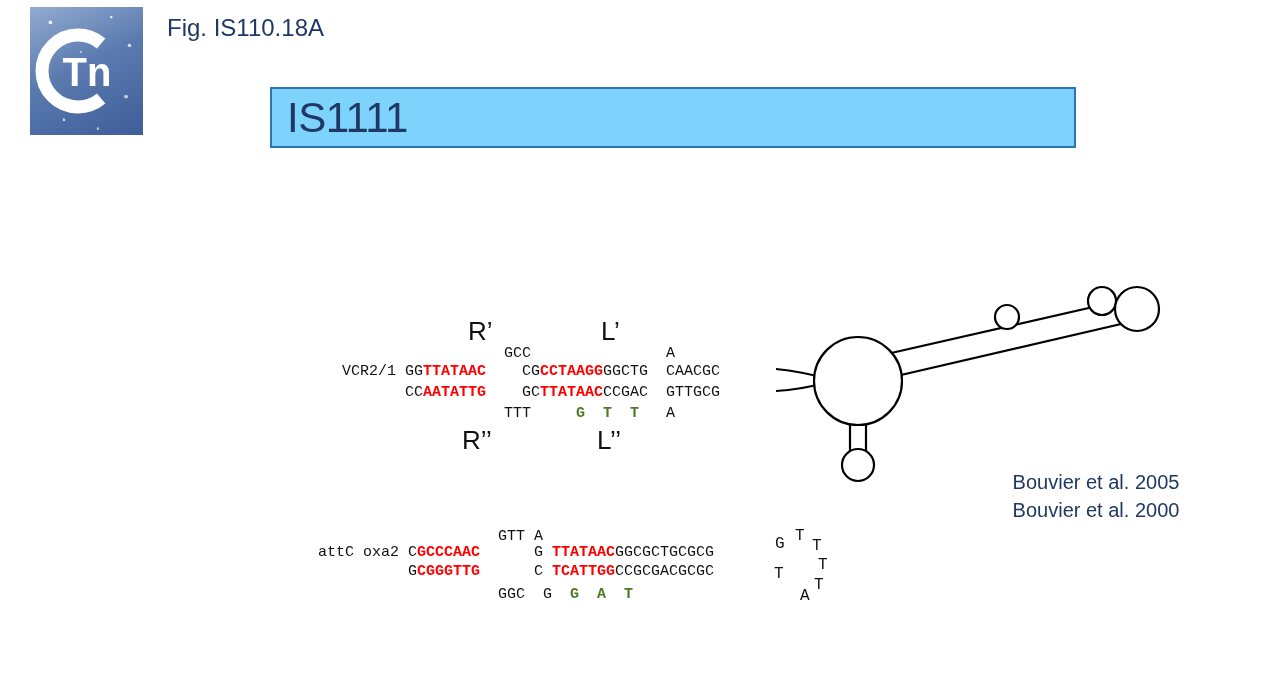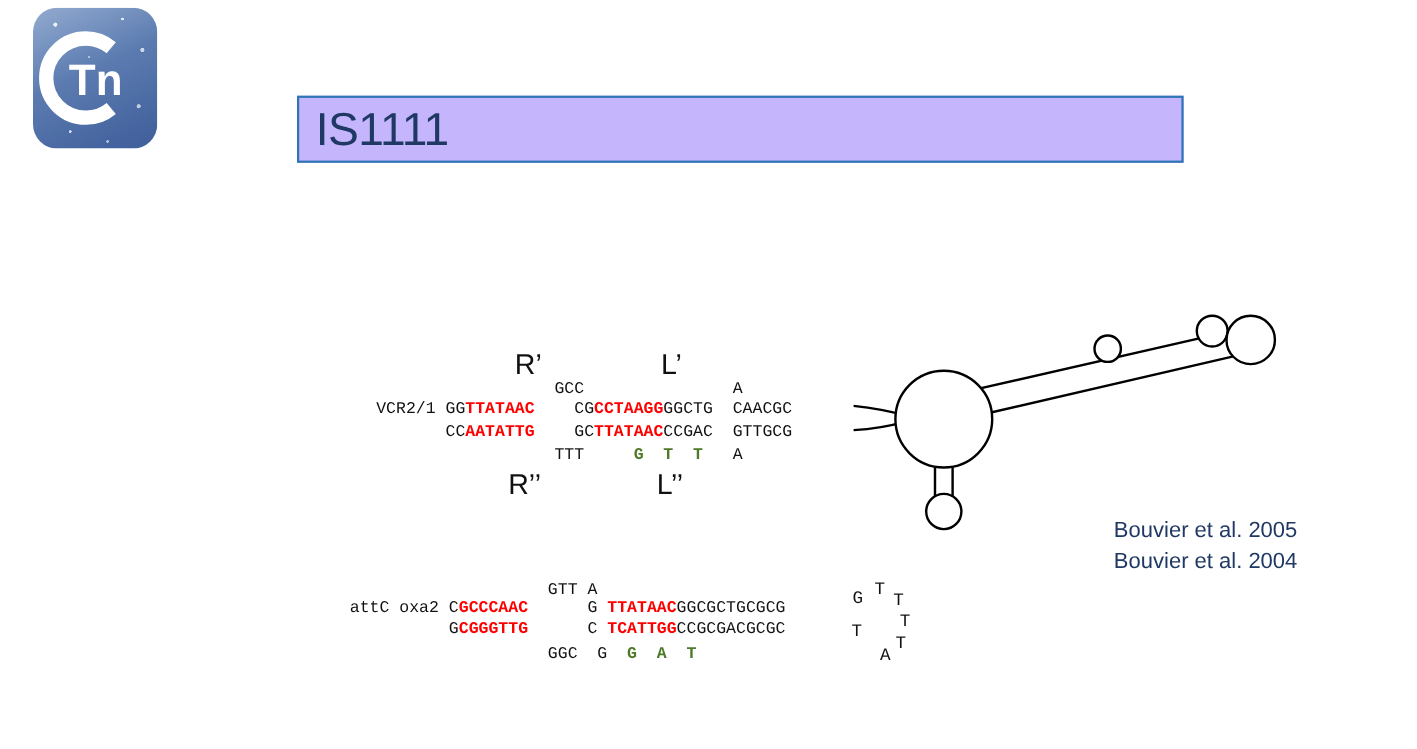--- a/index.html
+++ b/index.html
@@ -10,26 +10,26 @@
   .logo{position:absolute;left:30px;top:7px;width:113px;height:128px;
         background-image:
           radial-gradient(circle 3px at 18% 12%, rgba(255,255,255,.85) 0 55%, transparent 70%),
           radial-gradient(circle 2px at 72% 8%,  rgba(255,255,255,.8) 0 55%, transparent 70%),
           radial-gradient(circle 3px at 88% 30%, rgba(255,255,255,.7) 0 55%, transparent 70%),
           radial-gradient(circle 2px at 10% 55%, rgba(255,255,255,.7) 0 55%, transparent 70%),
           radial-gradient(circle 3px at 85% 70%, rgba(255,255,255,.65) 0 55%, transparent 70%),
           radial-gradient(circle 2px at 30% 88%, rgba(255,255,255,.75) 0 55%, transparent 70%),
           radial-gradient(circle 2px at 60% 95%, rgba(255,255,255,.6) 0 55%, transparent 70%),
           radial-gradient(circle 2px at 45% 35%, rgba(255,255,255,.5) 0 55%, transparent 70%),
-          linear-gradient(155deg,#93abd0 0%,#5b7bb0 45%,#3e5d9a 100%); border-radius: 22px;}
+          linear-gradient(155deg,#93abd0 0%,#5b7bb0 45%,#3e5d9a 100%);}
   .fig-label{position:absolute;left:167px;top:14px;font-size:24px;color:var(--navy);}
 
   
   .title-box{position:absolute;left:270px;top:87px;width:806px;height:61px;
-             border:2px solid var(--blueborder);box-sizing:border-box;background:#c4b5fd;
+             border:2px solid var(--blueborder);box-sizing:border-box;background:#7dd3fc;
              display:flex;align-items:center;padding-left:15px;
              font-size:42px;color:var(--navy);letter-spacing:-0.5px;white-space:pre;}
   .title-box .it{text-align:center;}
 
   
   .seq{position:absolute;font-family:Liberation Mono, monospace;
        font-size:15px;line-height:20px;white-space:pre;color:#111;}
   .seq .r{color:var(--red);font-weight:bold;}
   .seq .g{color:var(--green);font-weight:bold;}
   .prime-label{position:absolute;font-size:26px;color:#101010;}
@@ -49,20 +49,21 @@
 
 <div class="slide">
 
   <div class="logo">
     <svg width="113" height="128" viewBox="0 0 113 128">
       <circle cx="48" cy="64" r="36" fill="none" stroke="#ffffff" stroke-width="13" pathLength="360" stroke-dasharray="260 100" stroke-dashoffset="-50"></circle>
       <text x="57" y="79" text-anchor="middle" font-family="Liberation Sans, sans-serif" font-size="40" font-weight="bold" fill="#ffffff">Tn</text>
     </svg>
   </div>
 
+  <div class="fig-label">Fig. IS110.18A</div>
 
   <div class="title-box"><span>IS</span><span class="it">1111</span></div>
 
   <div>
     <div class="prime-label" style="left:468px;top:316px">R’</div>
     <div class="prime-label" style="left:601px;top:316px">L’</div>
     <div class="prime-label" style="left:462px;top:425px">R’’</div>
     <div class="prime-label" style="left:597px;top:425px">L’’</div>
 
     <div class="seq" style="left:342px;top:344px"><span class="k">                  GCC               A</span></div>
@@ -79,21 +80,21 @@
     <path class="ln" d="M 850 420 L 850 454"></path>
     <path class="ln" d="M 866 420 L 866 454"></path>
     <circle class="cr" cx="858" cy="381" r="44"></circle>
     <circle class="cr" cx="1007" cy="317" r="12"></circle>
     <circle class="cr" cx="1102" cy="301" r="14"></circle>
     <circle class="cr" cx="1137" cy="309" r="22"></circle>
     <circle class="cr" cx="858" cy="465" r="16"></circle>
   </svg>
 
   <div class="citation" style="top:471px">Bouvier et al. 2005</div>
-  <div class="citation" style="top:499px">Bouvier et al. 2004</div>
+  <div class="citation" style="top:499px">Bouvier et al. 2000</div>
 
   <div>
     <div class="seq" style="left:318px;top:527px"><span class="k">                    GTT A</span></div>
     <div class="seq" style="left:318px;top:543px"><span class="k">attC oxa2 C</span><span class="r">GCCCAAC</span><span class="k">      G </span><span class="r">TTATAAC</span><span class="k">GGCGCTGCGCG</span></div>
     <div class="seq" style="left:318px;top:562px"><span class="k">          G</span><span class="r">CGGGTTG</span><span class="k">      C </span><span class="r">TCATTGG</span><span class="k">CCGCGACGCGC</span></div>
     <div class="seq" style="left:318px;top:585px"><span class="k">                    GGC  G  </span><span class="g">G  A  T</span></div>
 
     <div>
       <span class="loop-letter" style="left:775px;top:535px">G</span>
       <span class="loop-letter" style="left:795px;top:527px">T</span>

